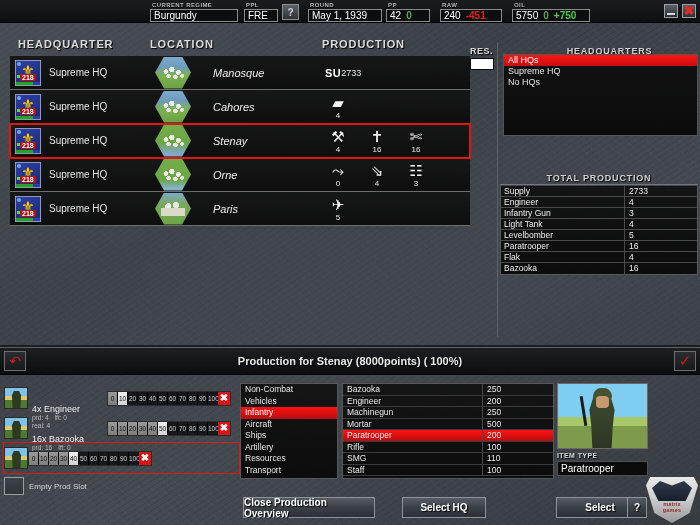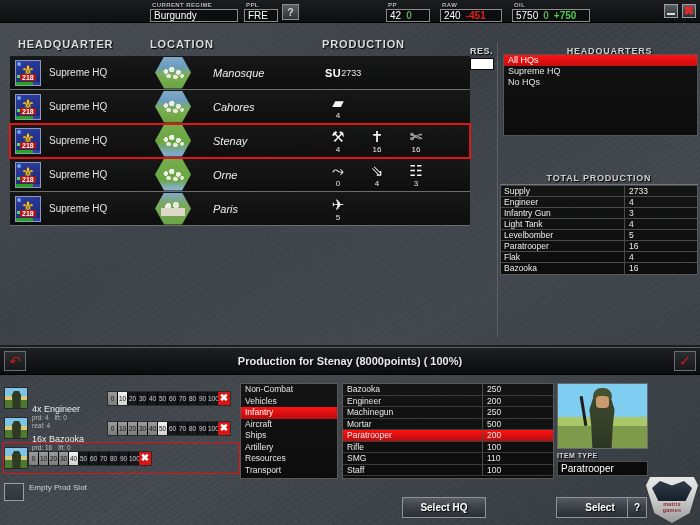--- a/index.html
+++ b/index.html
@@ -279,21 +279,21 @@
     background: #15171a;
   }
   .seg.on { background: linear-gradient(180deg,#9a9a9a,#7e7e7e); color: #111; }
   .seg.cur { background: linear-gradient(180deg,#f0f0f0,#d4d4d4); color: #111; }
   .slider .xbtn {
     width: 12px; height: 13px;
     background: #d81414; color: #fff;
     font-size: 10px; line-height: 12px; text-align: center;
     font-weight: bold; cursor: pointer;
   }
-  .empty-slot { display: flex; margin-top: 10px; }
+  .empty-slot { display: flex; align-items: center; margin-top: 4px; }
   .empty-slot .box {
     width: 20px; height: 18px;
     background: linear-gradient(180deg,#3c4247,#20242880);
     border: 1px solid #9aa0a5;
   }
   .empty-slot .lbl { font-size: 8px; color: #d4d4d4; margin-left: 5px; }
 
   
   .cat-list {
     position: absolute; left: 240px; top: 36px; width: 98px; height: 96px;
@@ -404,20 +404,24 @@
       <div class="tb-box" style="width:88px;">Burgundy</div>
     </div>
 
     <div class="tb-field" style="left:244px;width:34px;">
       <div class="tb-label">PPL</div>
       <div class="tb-box" style="width:34px;">FRE</div>
     </div>
 
     <div class="help-sq" style="left:282px;">?</div>
 
+    <div class="tb-field" style="left:308px;width:74px;">
+      <div class="tb-label">ROUND</div>
+      <div class="tb-box" style="width:74px;">May 1, 1939</div>
+    </div>
 
     <div class="tb-field" style="left:386px;width:44px;">
       <div class="tb-label">PP</div>
       <div class="tb-box" style="width:44px;">
         <span>42</span>
         <span class="zero">0</span>
       </div>
     </div>
 
     <div class="tb-field" style="left:440px;width:62px;">
@@ -758,20 +762,21 @@
     <div class="preview">
       <div class="soldier"></div>
       <div class="rifle"></div>
       <div class="helmet"></div>
       <div class="face"></div>
     </div>
     <div class="it-label">ITEM TYPE</div>
     <div class="it-value">Paratrooper</div>
   </div>
 
+  <div class="btn btn-close">Close Production Overview</div>
   <div class="btn btn-selhq">Select HQ</div>
   <div class="btn btn-select">Select</div>
   <div class="btn btn-help">?</div>
 
   <div class="logo">
     <div class="shield"></div>
     <div class="inner"></div>
     <div class="txt">
       <div>matrix</div>
       <div>games</div>

